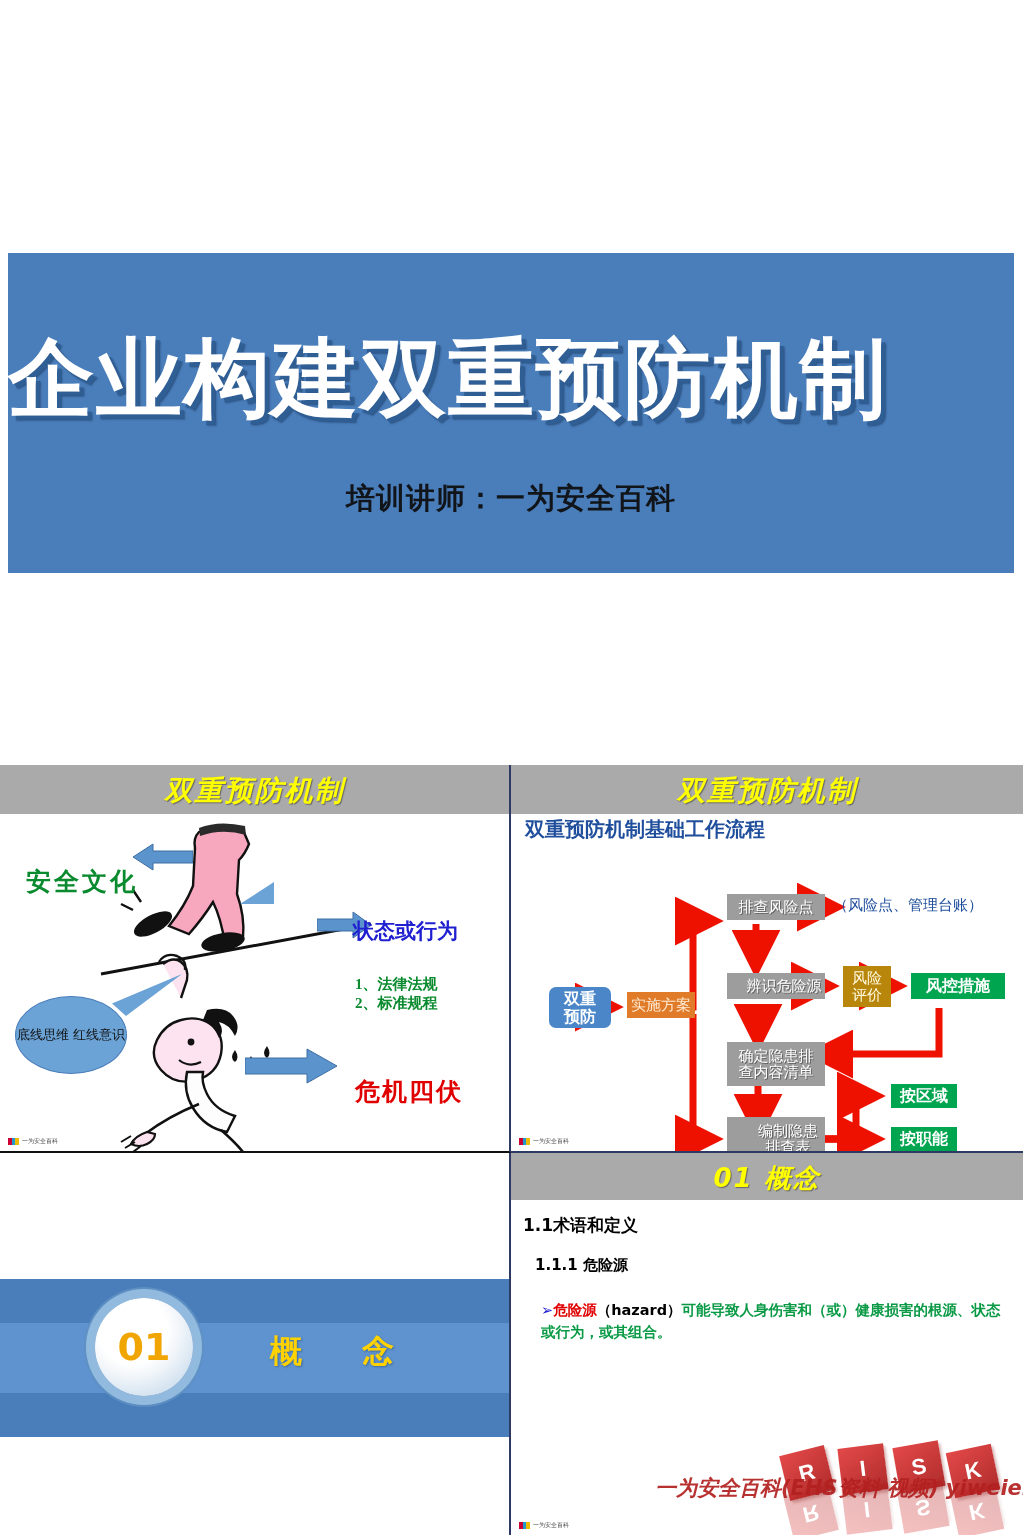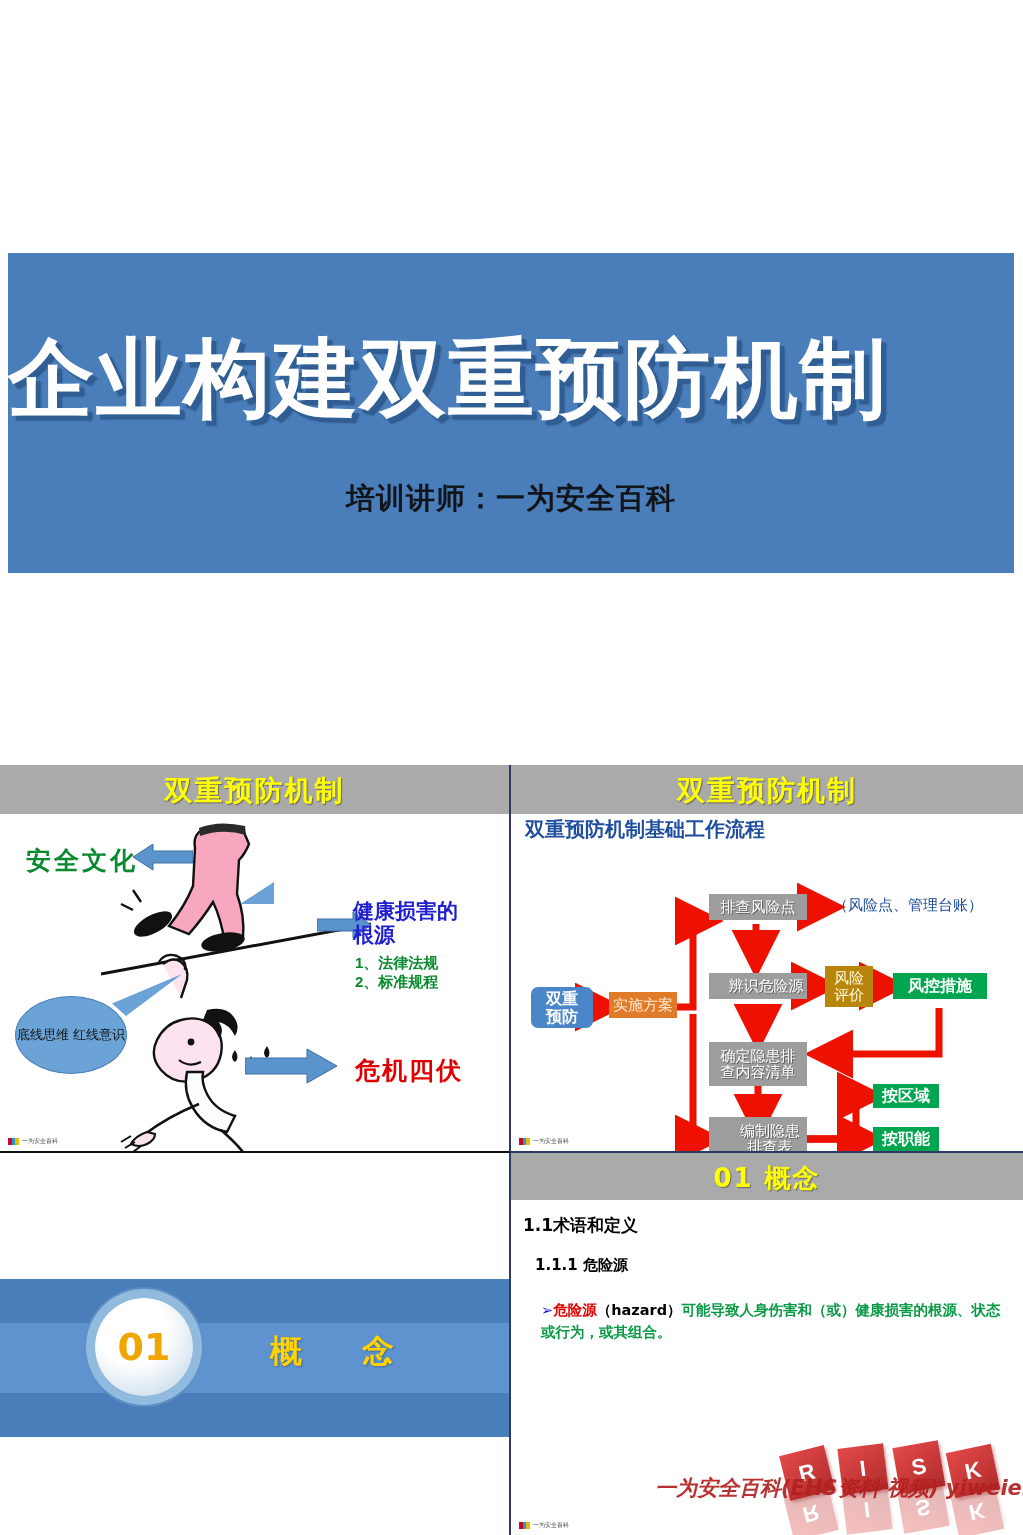--- a/index.html
+++ b/index.html
@@ -46,38 +46,39 @@
   .gray-bar {
     position:absolute; left:0; top:0; width:100%; height:49px;
     background:#aaaaaa;
   }
   .gray-bar .bar-title {
     position:absolute; left:0; top:7px; width:100%;
     text-align:center; font-size:28px; font-weight:bold;
     color:#ffff00; letter-spacing:2px;
     text-shadow: 1px 1px 1px rgba(90,90,90,.85);
     font-family:"DejaVu Sans","Liberation Sans",sans-serif;
+    font-style:italic;
   }
   .cell.br .gray-bar { height:47px; }
   .cell.br .bar-title { font-size:26px; top:8px; }
 
   .slide-logo {
     position:absolute; left:8px; bottom:5px;
     display:flex; align-items:center; gap:3px;
     font-size:6px; color:#444; white-space:nowrap;
   }
   .slide-logo .lg-mark {
     width:11px; height:7px;
     background:linear-gradient(90deg,#c03 0 33%,#29c 33% 66%,#eb0 66% 100%);
     display:inline-block;
   }
 
   
   .tl-canvas { position:absolute; left:0; top:49px; width:511px; height:337px; }
-  .lbl { position:absolute; white-space:nowrap; font-family:Liberation Sans, sans-serif; }
+  .lbl { position:absolute; white-space:nowrap; font-family:Liberation Serif, serif;margin-top:21px; }
   .lbl-anquanwenhua { left:26px; top:30px; font-size:25px; font-weight:bold; color:#0a8a2e; letter-spacing:3px; }
   .lbl-weiji { left:355px; top:240px; font-size:25px; font-weight:bold; color:#e00000; letter-spacing:2px; }
   .lbl-luoshi { left:353px; top:85px; font-size:21px; font-weight:bold; color:#2020d0; width:120px; white-space:normal; line-height:1.12; }
   .lbl-list { left:355px; top:140px; font-size:15px; color:#0a8a2e; font-weight:bold; width:120px; white-space:normal; line-height:1.25; }
 
   .arrow-left {
     position:absolute; left:133px; top:28px; width:60px; height:30px;
   }
   .arrow-right-1 { position:absolute; left:317px; top:97px; width:54px; height:28px; }
   .arrow-right-2 { position:absolute; left:245px; top:234px; width:92px; height:36px; }
@@ -106,20 +107,21 @@
   .fc { position:absolute; left:0; top:49px; width:512px; height:337px; }
   .fc-head {
     position:absolute; left:14px; top:4px; width:250px;
     font-size:20px; font-weight:bold; color:#1f4e9c; line-height:1.15;
     font-family:"DejaVu Sans","Liberation Sans",sans-serif;
   }
   .node {
     position:absolute; display:flex; align-items:center; justify-content:center;
     text-align:center; line-height:1.08;
     font-family:"DejaVu Sans","Liberation Sans",sans-serif;
+    margin-left:18px;
   }
   .n-gray { background:#9d9d9d; color:#fff; font-size:15px; text-shadow:1px 1px 0 rgba(80,80,80,.8); }
   .n-green{ background:#00a550; color:#ffffff; font-size:16px; font-weight:bold; }
   .n-gold { background:#b8860b; color:#fffbe0; font-size:15px; }
   .n-blue { background:#4a86c8; color:#ffffff; font-size:16px; border-radius:7px; font-weight:bold; }
   .n-orange{ background:#e07b2a; color:#ffe9d0; font-size:15px; }
   .fc-paren {
     position:absolute; font-size:15px; color:#1f4e9c; white-space:nowrap;
     font-family:"DejaVu Sans","Liberation Sans",sans-serif;
   }
@@ -251,21 +253,21 @@
         <svg class="arrow-right-2" viewBox="0 0 92 36">
           <path d="M0 10 L62 10 L62 1 L92 18 L62 35 L62 26 L0 26 Z" fill="#5b93cc" stroke="#3f6fa3" stroke-width="1"></path>
         </svg>
 
         <div class="bubble-tail tail-gaodu"></div>
 
         <div class="bubble-tail tail-dixian"></div>
         <div class="bubble bubble-dixian">底线思维 红线意识</div>
 
         <div class="lbl lbl-anquanwenhua">安全文化</div>
-        <div class="lbl lbl-luoshi">健康损害的根源</div>
+        <div class="lbl lbl-luoshi">状态或行为</div>
         <div class="lbl lbl-list" style="white-space:pre-line">1、法律法规
 2、标准规程</div>
         <div class="lbl lbl-weiji">危机四伏</div>
       </div>
 
       <div class="slide-logo">
         <span class="lg-mark"></span>
         <span>一为安全百科</span>
       </div>
     </div>

